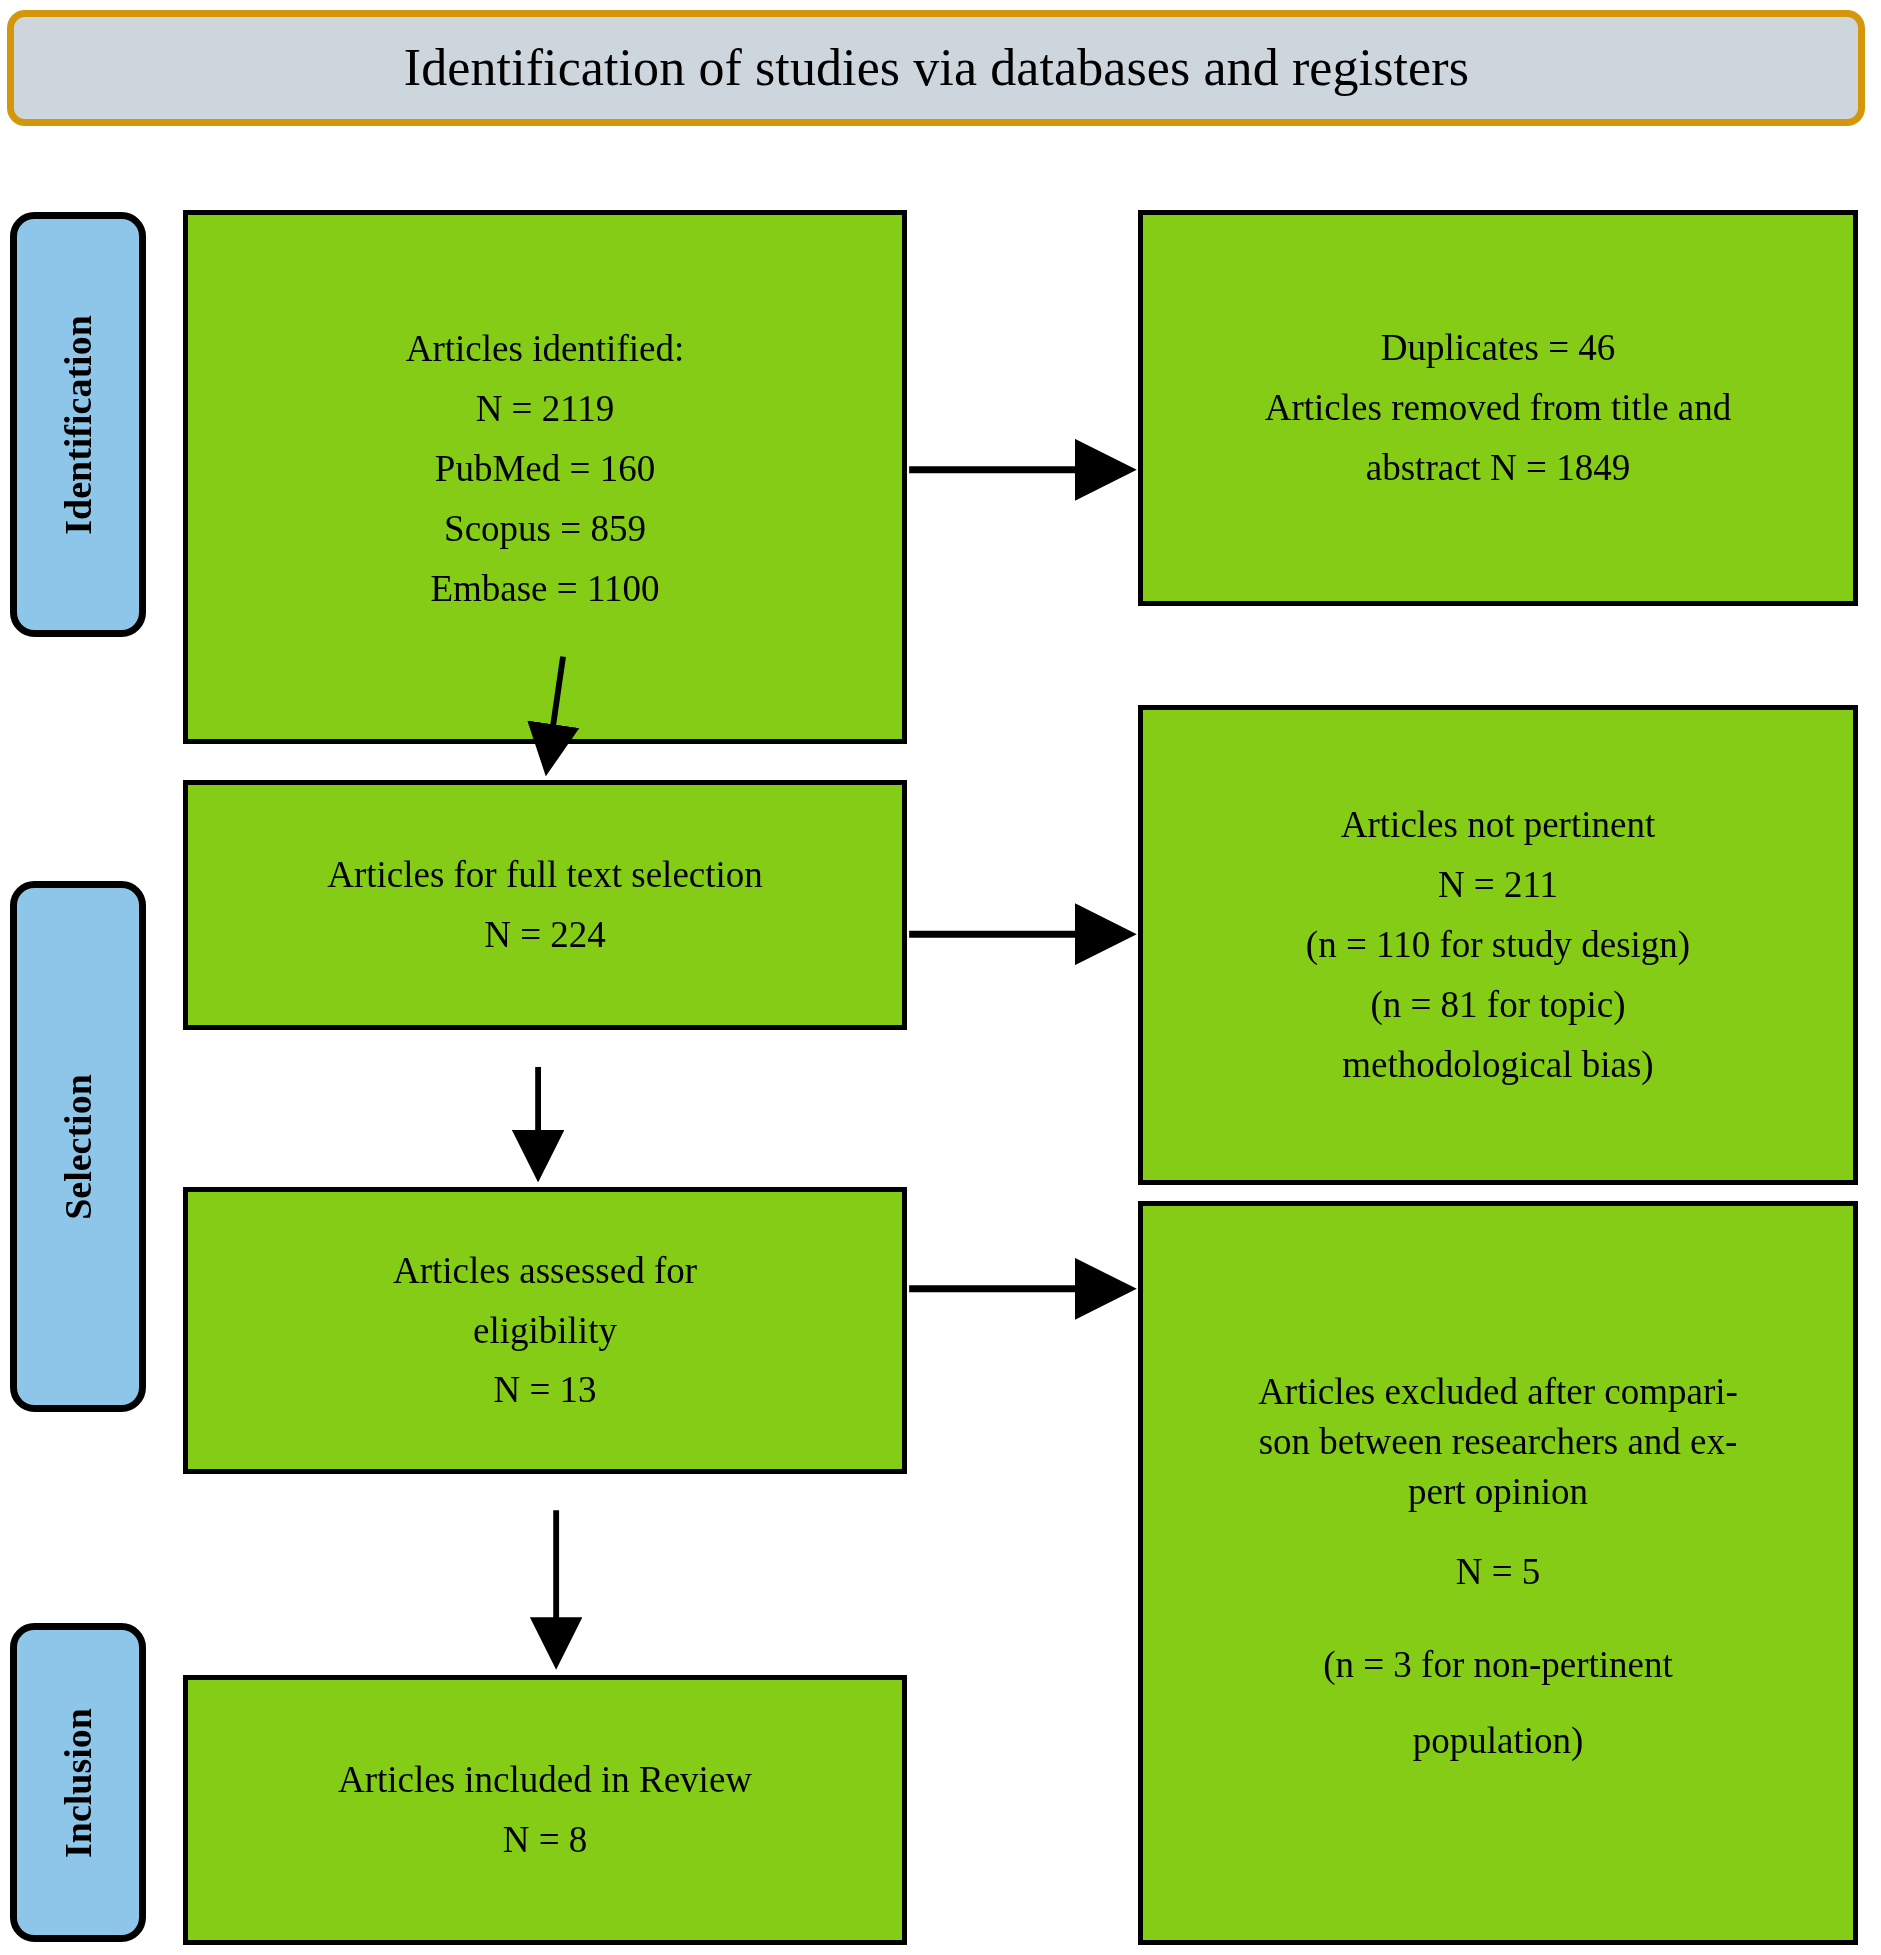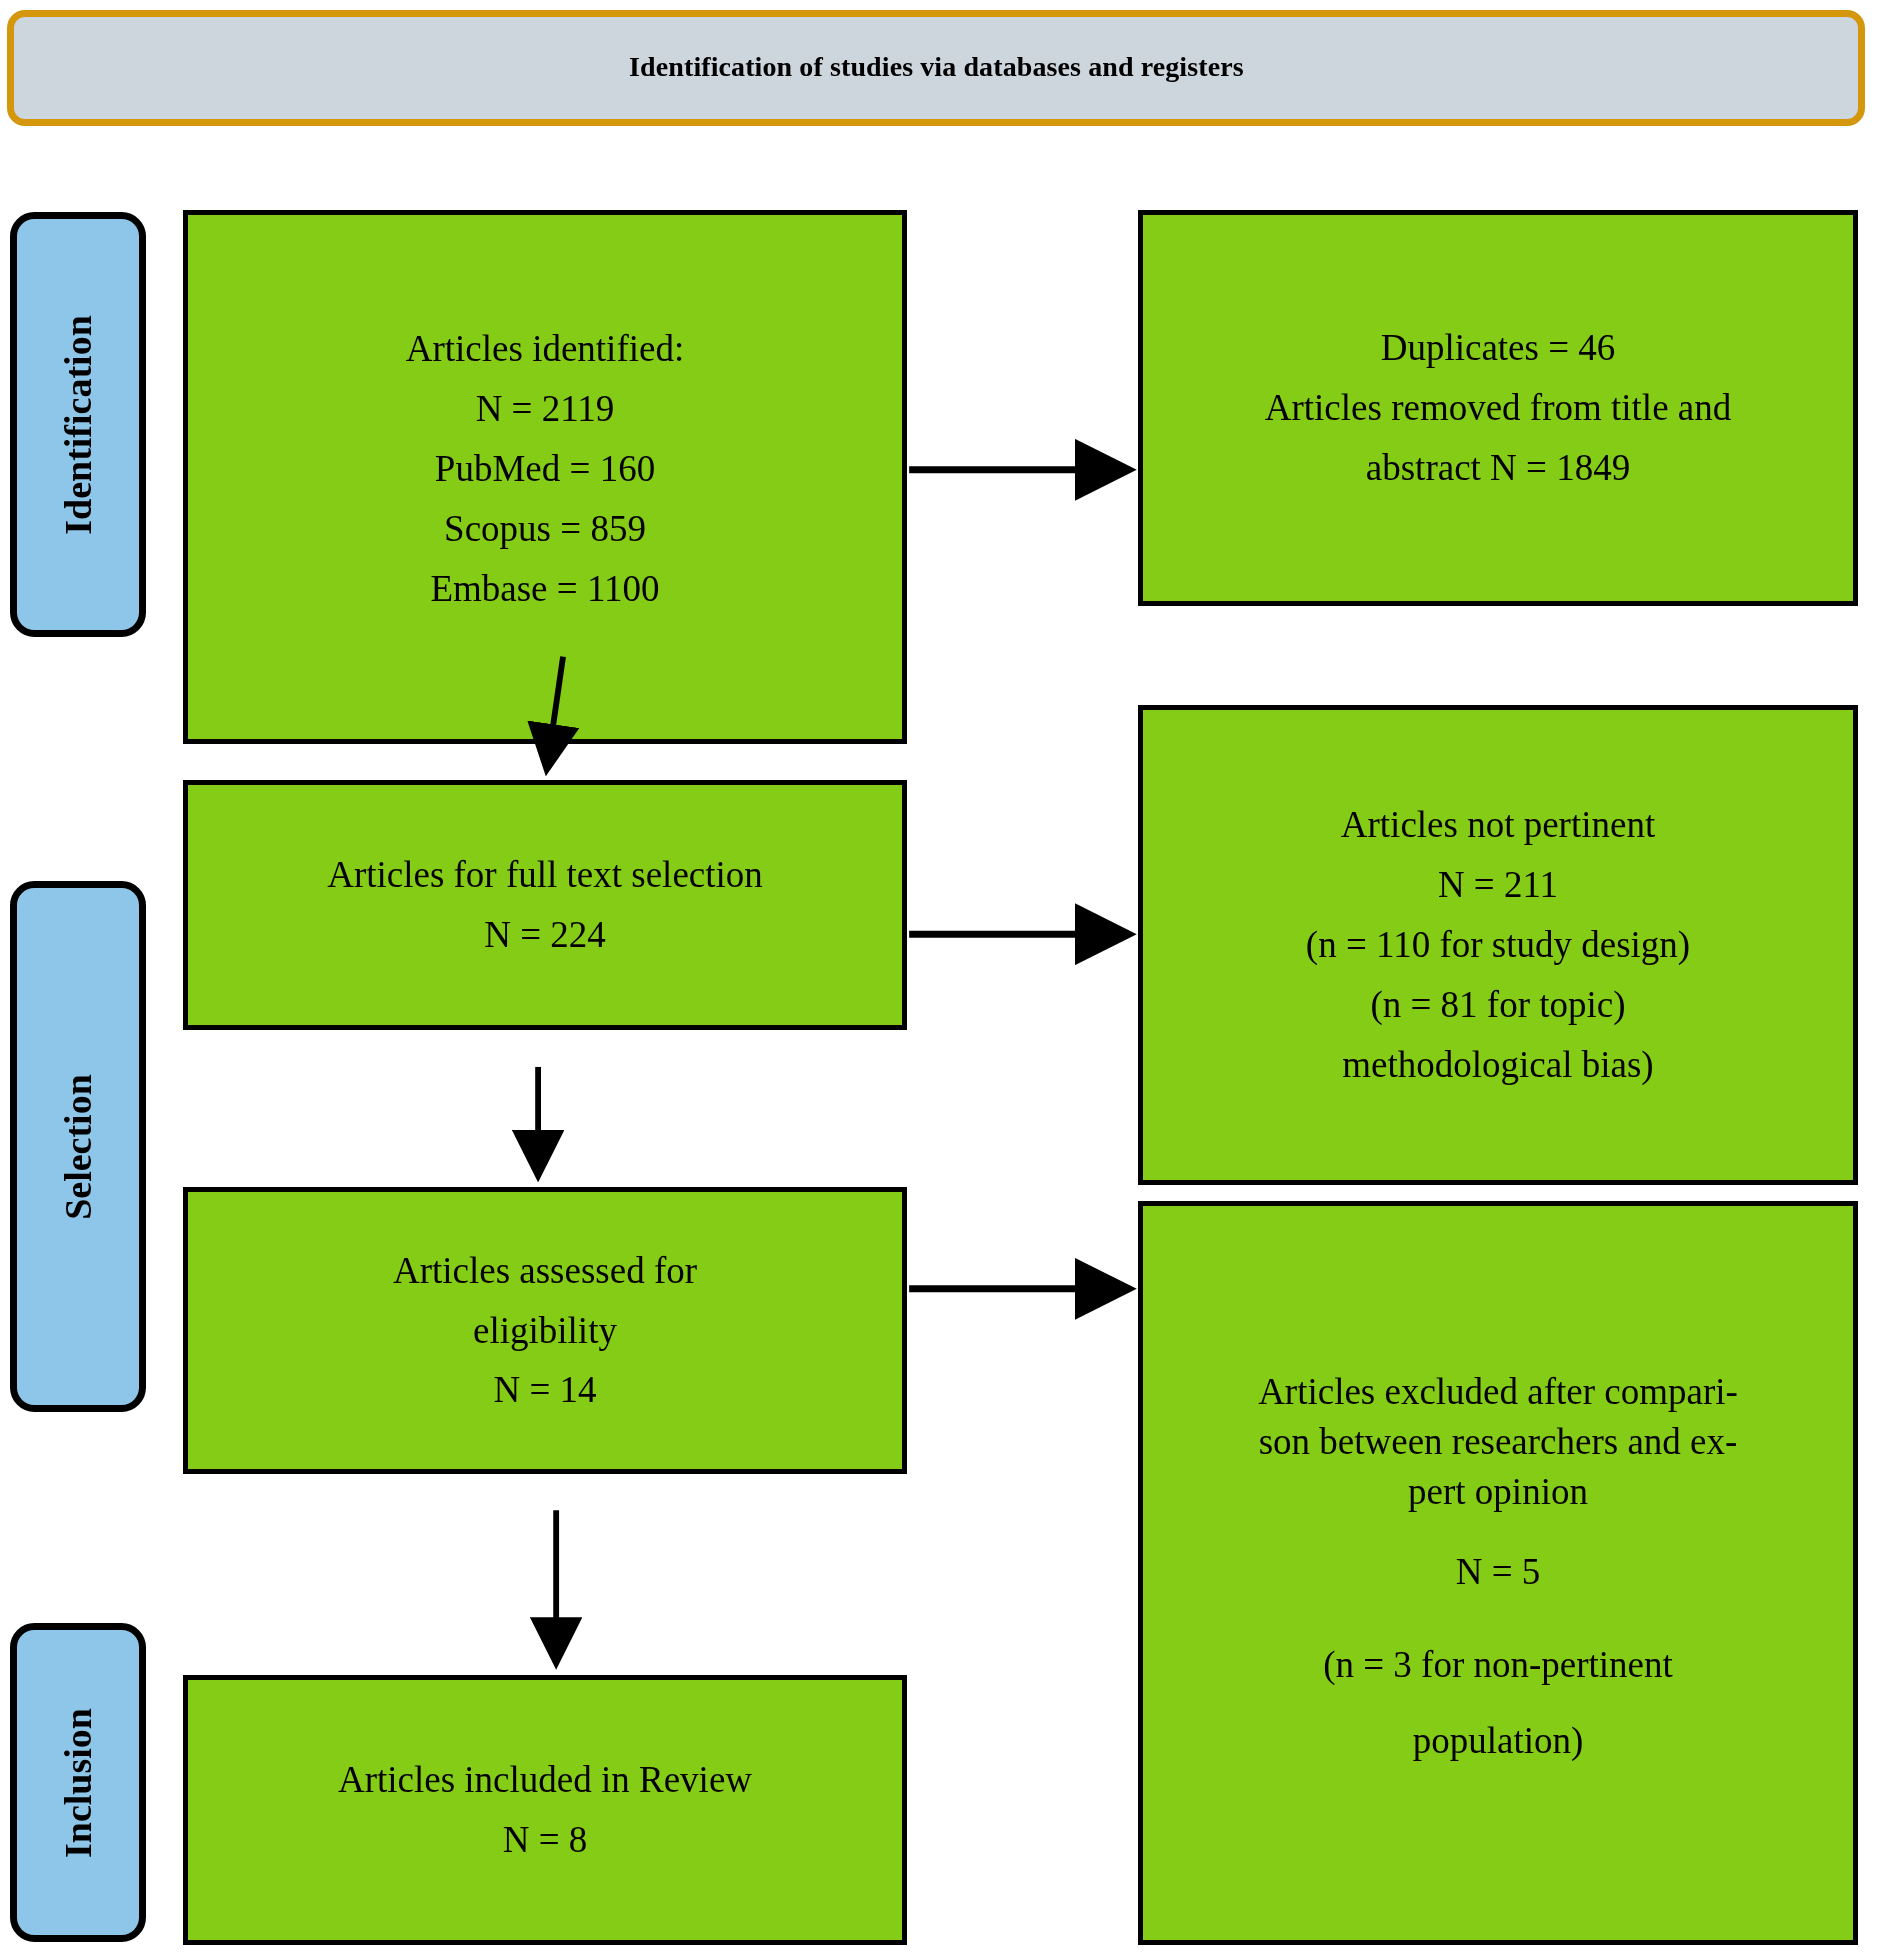--- a/index.html
+++ b/index.html
@@ -25,22 +25,22 @@
     height: 116px;
     box-sizing: border-box;
     background: #CDD5DD;
     border: 7px solid #D4960A;
     border-radius: 18px;
     display: flex;
     align-items: center;
     justify-content: center;
   }
   #header-banner .banner-title {
-    font-size: 28px;
-    font-weight: bold;
+    font-size: 52px;
+    font-weight: normal;
     letter-spacing: 0.1px;
     text-align: center;
     line-height: 1.1;
   }
 
   
   .stage-chip {
     position: absolute;
     box-sizing: border-box;
     background: #8DC6E8;
@@ -141,21 +141,21 @@
   <div class="lines">
     <div class="line">Articles for full text selection</div>
     <div class="line">N = 224</div>
   </div>
 </div>
 
 <div id="box-eligibility" class="flow-box">
   <div class="lines">
     <div class="line">Articles assessed for</div>
     <div class="line">eligibility</div>
-    <div class="line">N = 14</div>
+    <div class="line">N = 13</div>
   </div>
 </div>
 
 <div id="box-included" class="flow-box">
   <div class="lines">
     <div class="line">Articles included in Review</div>
     <div class="line">N = 8</div>
   </div>
 </div>
 

